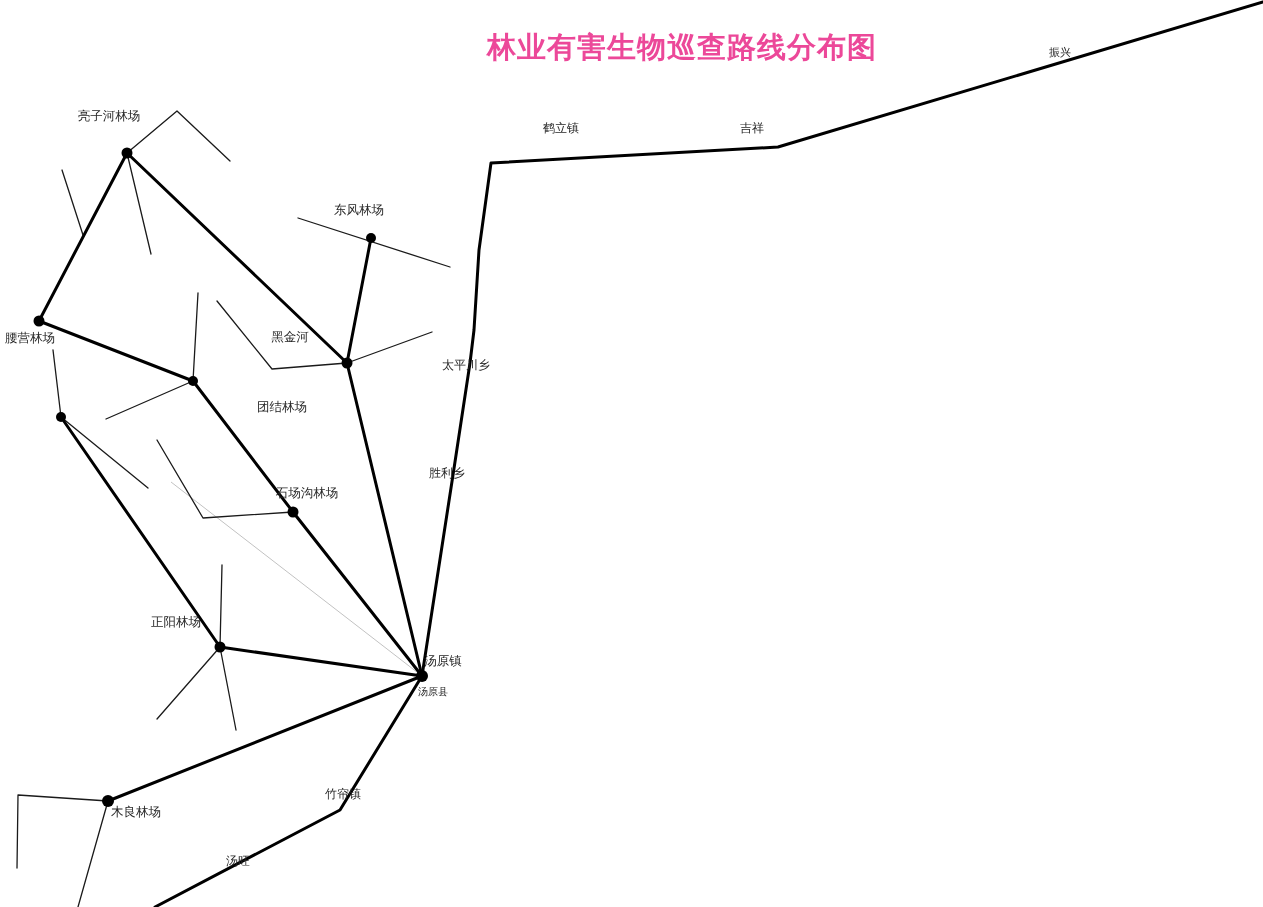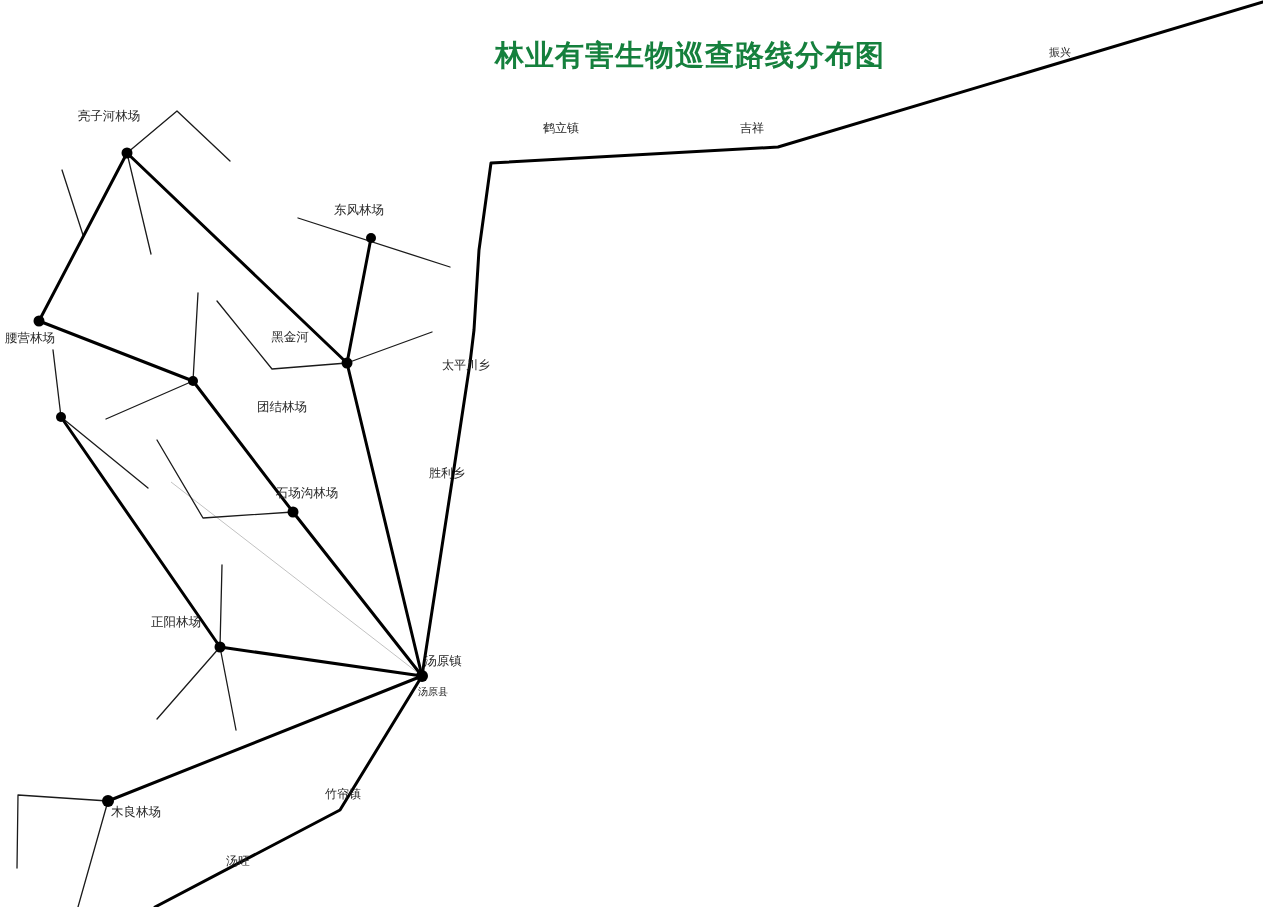--- a/index.html
+++ b/index.html
@@ -13,25 +13,25 @@
     width: 1263px;
     height: 907px;
     background: #ffffff;
     overflow: hidden;
   }
   #map-title {
     position: absolute;
     top: 28px;
     left: 682px;
     transform: translateX(-50%);
-    margin: 8px;
+    margin: 0;
     font-size: 29px;
     font-weight: 600;
     letter-spacing: 1px;
-    color: #15803d;
+    color: #ec4899;
     white-space: nowrap;
     font-family: "Liberation Sans", sans-serif;
   }
   svg#route-svg {
     position: absolute;
     left: 0;
     top: 0;
   }
   .edge-main {
     fill: none;

